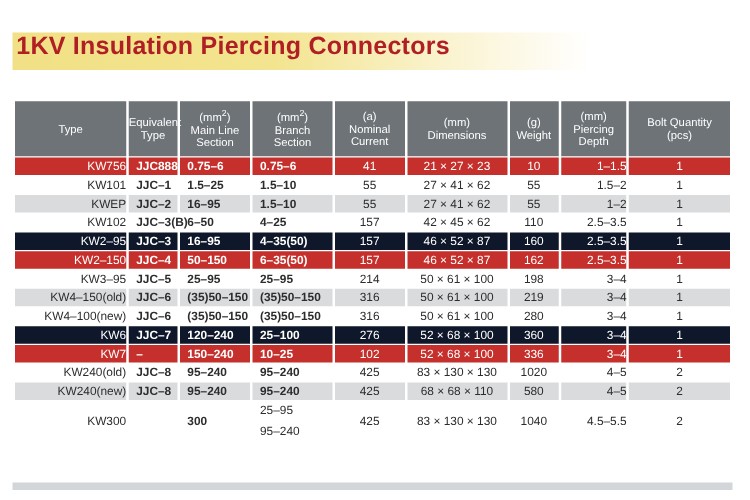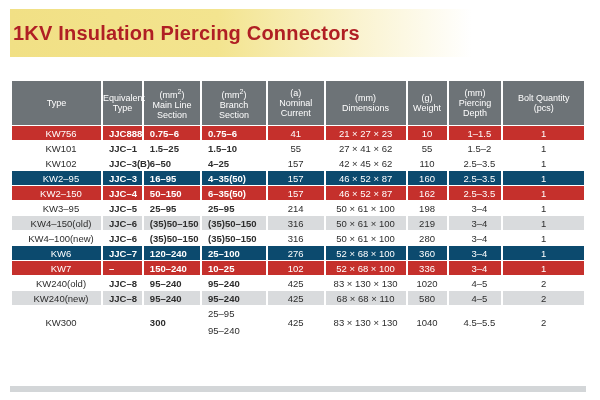--- a/index.html
+++ b/index.html
@@ -6,24 +6,24 @@
     margin: 0; padding: 0;
     width: 600px; height: 400px;
     background: #ffffff;
     font-family: "Liberation Sans", "DejaVu Sans", sans-serif;
     overflow: hidden;
   }
   .page { position: relative; width: 600px; height: 400px; background:#fff; }
 
   
   .title-band {
-    position: absolute; left: 10px; top: 9px;
-    width: 462px; height: 48px;
+    position: absolute; left: 10px; top: 26px;
+    width: 462px; height: 30px;
     background: linear-gradient(to right, #f1e085 0%, #f3e48f 45%, #faf3cf 75%, #ffffff 100%);
-    display: flex; align-items: center;
+    display: flex; 
   }
   .page-title {
     margin: 0; padding-left: 3px;
     font-size: 20px; font-weight: bold;
     color: #b01f24; letter-spacing: 0.2px;
     white-space: nowrap;
   }
 
   
   table.spec {
@@ -52,25 +52,25 @@
   }
   th sup { font-size: 7px; }
 
   td {
     font-size: 9.5px; line-height: 13px;
     height: 14px; padding: 0;
     vertical-align: middle;
     white-space: nowrap; overflow: visible;
   }
   td.a-left   { text-align: left; padding-left: 6px; font-weight: bold; }
-  td.a-left-w { text-align: center; padding-left: 9px; }
+  td.a-left-w { text-align: right; padding-left: 9px; }
   td.a-center { text-align: center; }
 
   tr.row-red   td { background: #c5302c; color: #ffffff; }
-  tr.row-dark  td { background: #0c4a6e; color: #ffffff; }
+  tr.row-dark  td { background: #0f172a; color: #ffffff; }
   tr.row-light td { background: #d9dbdd; color: #2d2d2d; }
   tr.row-white td { background: #ffffff; color: #2d2d2d; }
 
   
   td.split { padding: 0; }
   td.split .sub {
     display: block; padding-left: 6px;
     height: 15px; line-height: 15px;
   }
   td.split .sub:first-child { border-bottom: 2px solid #ffffff; }
@@ -131,20 +131,31 @@
           <td class="a-left-w">KW101</td>
           <td class="a-left">JJC–1</td>
           <td class="a-left">1.5–25</td>
           <td class="a-left">1.5–10</td>
           <td class="a-center">55</td>
           <td class="a-center">27 × 41 × 62</td>
           <td class="a-center">55</td>
           <td class="a-left-w">1.5–2</td>
           <td class="a-center">1</td>
         </tr>
+        <tr class="row-light">
+          <td class="a-left-w">KWEP</td>
+          <td class="a-left">JJC–2</td>
+          <td class="a-left">16–95</td>
+          <td class="a-left">1.5–10</td>
+          <td class="a-center">55</td>
+          <td class="a-center">27 × 41 × 62</td>
+          <td class="a-center">55</td>
+          <td class="a-left-w">1–2</td>
+          <td class="a-center">1</td>
+        </tr>
         <tr class="row-white">
           <td class="a-left-w">KW102</td>
           <td class="a-left">JJC–3(B)</td>
           <td class="a-left">6–50</td>
           <td class="a-left">4–25</td>
           <td class="a-center">157</td>
           <td class="a-center">42 × 45 × 62</td>
           <td class="a-center">110</td>
           <td class="a-left-w">2.5–3.5</td>
           <td class="a-center">1</td>

